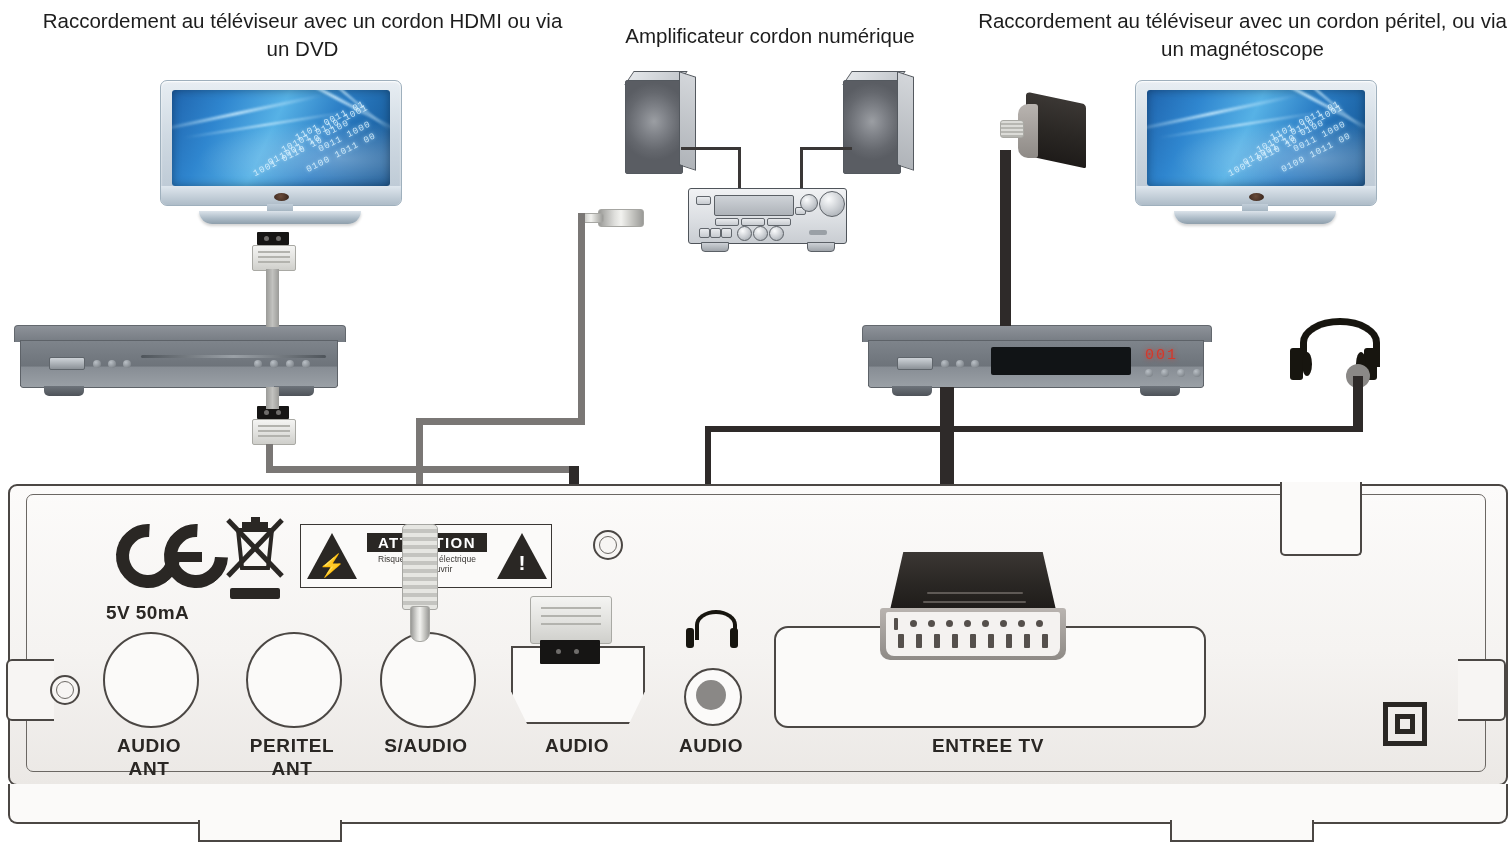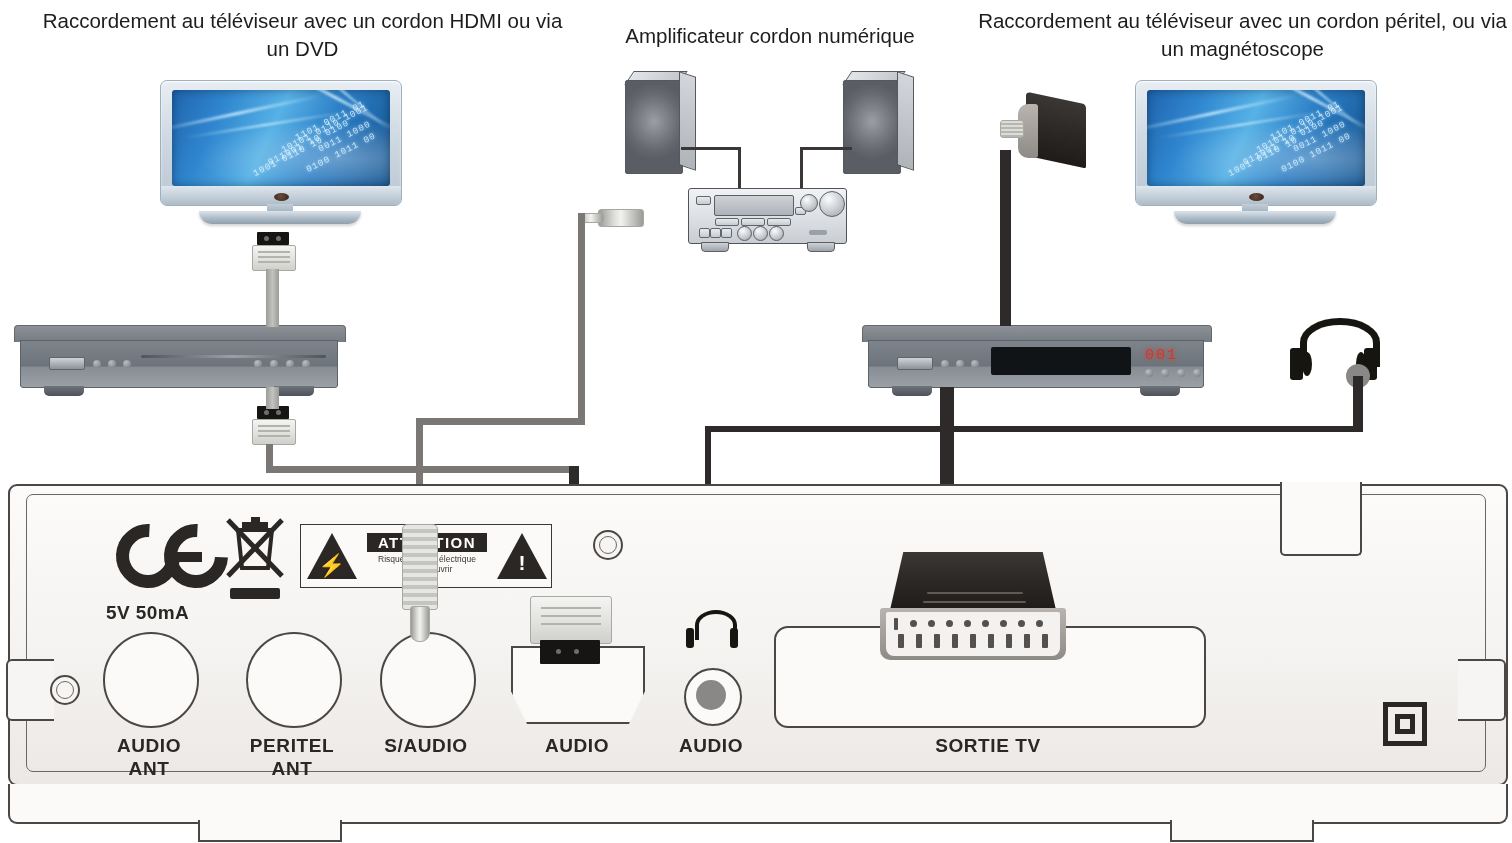--- a/index.html
+++ b/index.html
@@ -408,21 +408,21 @@
   </div>
 
   <div style="position:absolute;left:678px;top:126px;width:52px;height:40px;">
     <div class="hp-band" style="left:9px;top:0;width:34px;height:26px;border-width:4px;"></div>
     <div class="hp-cup" style="left:0px;top:18px;width:8px;height:20px;"></div>
     <div class="hp-cup" style="left:44px;top:18px;width:8px;height:20px;"></div>
   </div>
 
   <div class="scart-port" style="left:766px;top:142px;width:428px;height:98px;"></div>
   <div class="port-label" style="left:900px;top:250px;width:160px;">
-    <div>SORTIE TV</div>
+    <div>ENTREE TV</div>
   </div>
 
   <div class="class2" style="left:1375px;top:218px;width:34px;height:34px;"></div>
 
   <div class="bottom-lip"></div>
   <div class="vent" style="left:190px;top:336px;width:140px;"></div>
   <div class="vent" style="right:190px;top:336px;width:140px;"></div>
 </div>
 
 <div class="scart" style="left:880px;top:552px;width:186px;height:112px;">

